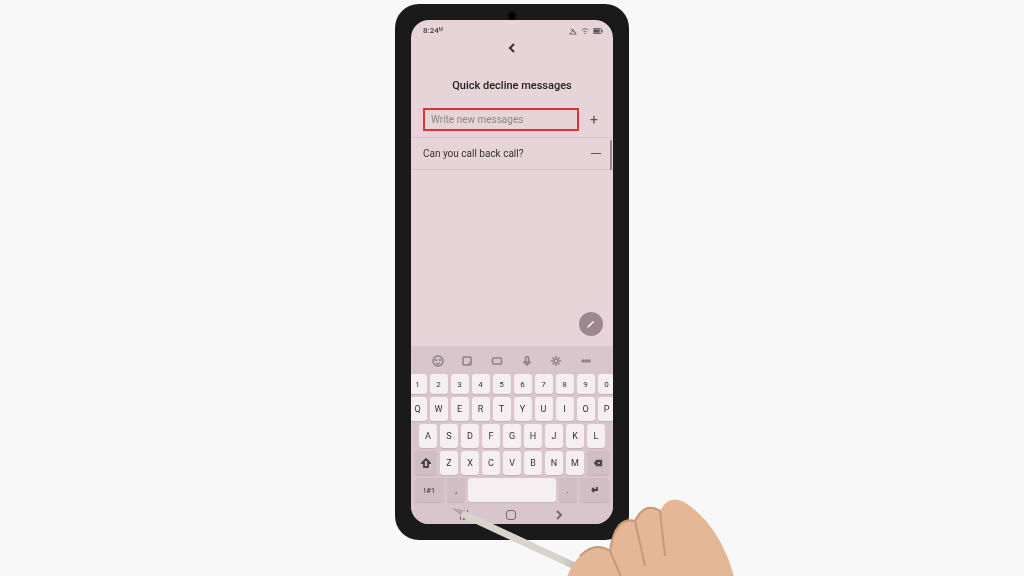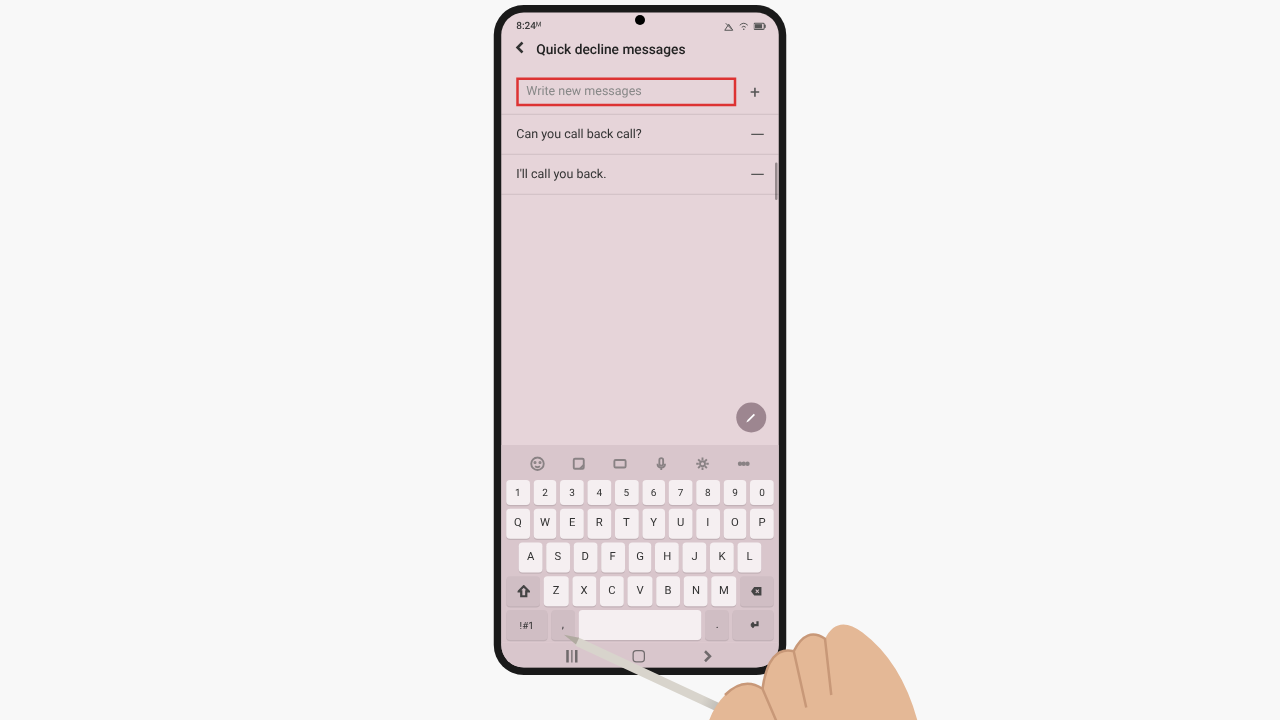--- a/index.html
+++ b/index.html
@@ -12,21 +12,21 @@
     justify-content: center;
     align-items: flex-start;
     position: relative;
     overflow: hidden;
   }
   .phone {
     width: 234px;
     height: 536px;
     background: #1a1a1a;
     border-radius: 24px;
-    padding: 6px;
+    padding: 16px;
     margin-top: 4px;
     position: relative;
   }
   .screen {
     width: 100%;
     height: 100%;
     background: #e6d4d9;
     border-radius: 18px;
     overflow: hidden;
     position: relative;
@@ -51,22 +51,23 @@
     justify-content: space-between;
     padding: 6px 10px 2px 12px;
     font-size: 8px;
     color: #3a3a3a;
     font-weight: 500;
   }
   .status-right { display: flex; gap: 4px; align-items: center; }
   .header {
     display: flex;
     align-items: center;
-    gap: 8px;
+    gap: 24px;
     padding: 6px 10px 10px 10px;
+    flex-direction: column;
   }
   .back-icon svg { width: 10px; height: 10px; stroke: #333; stroke-width: 2; fill: none; }
   .header-title { font-size: 11px; font-weight: 500; color: #222; }
   .rows { }
   .row {
     display: flex;
     align-items: center;
     justify-content: space-between;
     padding: 10px 12px;
     border-bottom: 1px solid rgba(0,0,0,0.08);
@@ -232,24 +233,20 @@
       <span class="header-title">Quick decline messages</span>
     </div>
 
     <div class="rows">
       <div class="row input-row">
         <div class="row-input-box">Write new messages</div>
         <span class="row-action">+</span>
       </div>
       <div class="row">
         <span>Can you call back call?</span>
-        <span class="row-minus"></span>
-      </div>
-      <div class="row">
-        <span>I'll call you back.</span>
         <span class="row-minus"></span>
       </div>
     </div>
 
     <div class="content-spacer">
       <div class="fab">
         <svg viewBox="0 0 10 10">
             <path d="M1 9 L2 7 L7 2 L8 3 L3 8 Z" fill="#fff"></path>
           </svg>
       </div>

